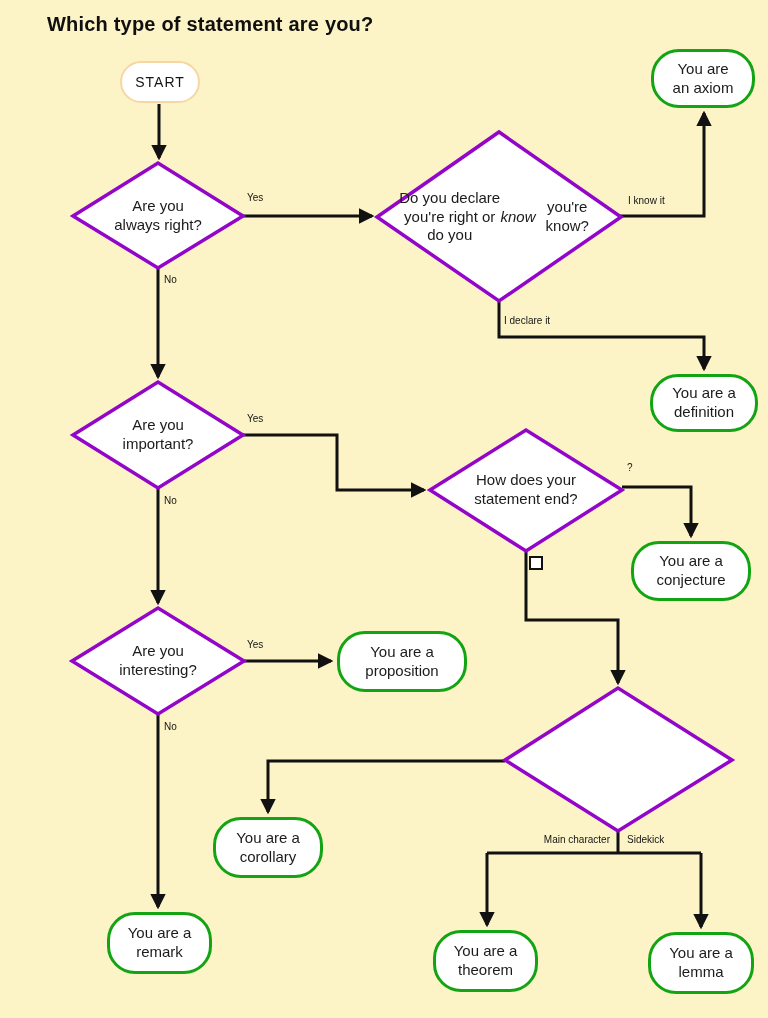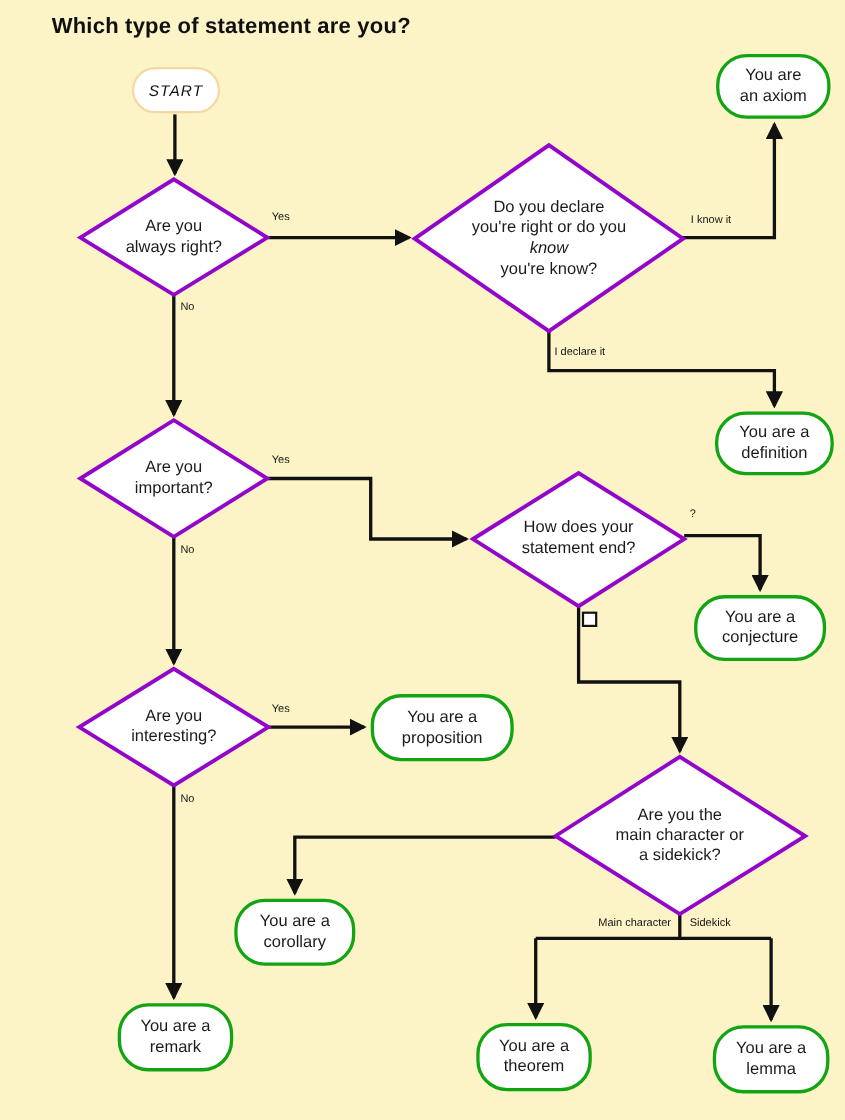--- a/index.html
+++ b/index.html
@@ -94,38 +94,35 @@
     <polygon class="diamond" points="73,216 158,163 243,216 158,268"></polygon>
     <polygon class="diamond" points="377,217 499,132 621,217 499,301"></polygon>
     <polygon class="diamond" points="73,435 158,382 243,435 158,488"></polygon>
     <polygon class="diamond" points="430,490 526,430 622,490 526,551"></polygon>
     <polygon class="diamond" points="72,661 158,608 244,661 158,714"></polygon>
     <polygon class="diamond" points="505,760 618,688 732,760 618,831"></polygon>
   </svg>
 
   <div class="page-title">Which type of statement are you?</div>
 
-  <div class="start-node" style="left:120px; top:61px; width:80px; height:42px;font-style:italic;">
+  <div class="start-node" style="left:120px; top:61px; width:80px; height:42px;">
     <span>START</span>
   </div>
 
   <div class="dtext" style="left:88px; top:186px; width:140px; height:60px;">Are you
 always right?</div>
-  <div class="dtext" style="left:399px; top:167px; width:200px; height:100px;flex-direction:column;"><span>Do you declare
+  <div class="dtext" style="left:399px; top:167px; width:200px; height:100px;"><span>Do you declare
 you're right or do you
 </span><em>know</em><span> you're know?</span></div>
   <div class="dtext" style="left:88px; top:405px; width:140px; height:60px;">Are you
 important?</div>
   <div class="dtext" style="left:436px; top:460px; width:180px; height:60px;">How does your
 statement end?</div>
   <div class="dtext" style="left:88px; top:631px; width:140px; height:60px;">Are you
 interesting?</div>
-  <div class="dtext" style="left:508px; top:710px; width:220px; height:100px;">Are you the
-main character or
-a sidekick?</div>
 
   <div class="terminal" style="left:651px; top:49px; width:104px; height:59px;">
     <span>You are
 an axiom</span>
   </div>
   <div class="terminal" style="left:650px; top:374px; width:108px; height:58px;">
     <span>You are a
 definition</span>
   </div>
   <div class="terminal" style="left:631px; top:541px; width:120px; height:60px;">

